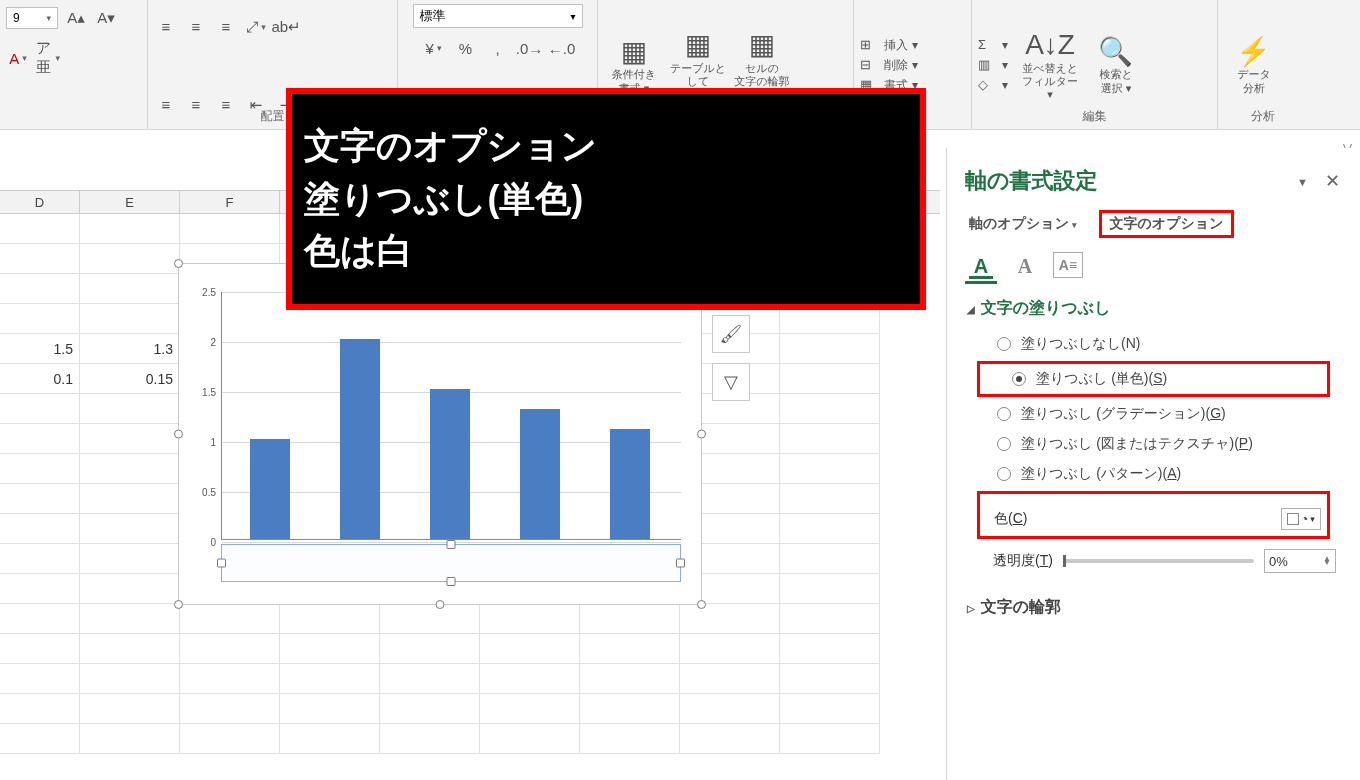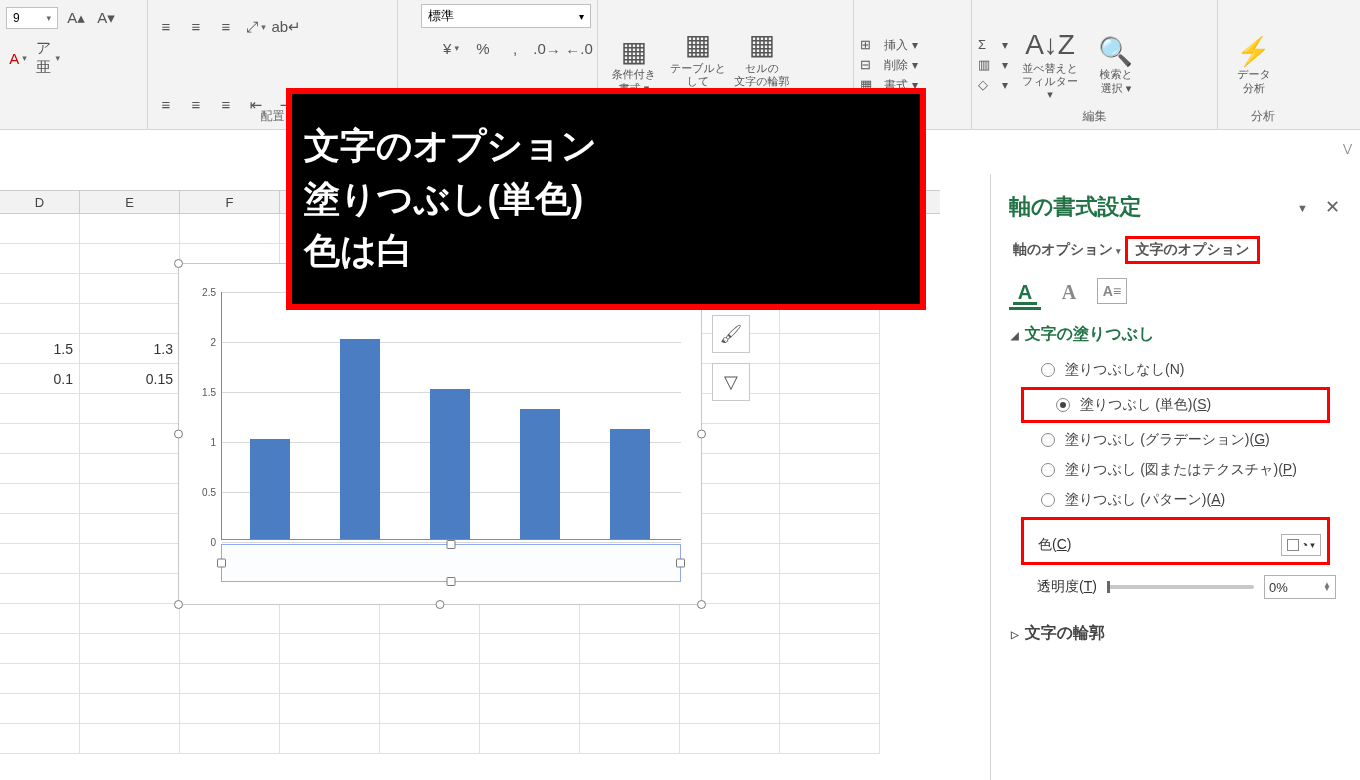--- a/index.html
+++ b/index.html
@@ -37,25 +37,25 @@
 .xaxis-sel{position:absolute;left:42px;right:20px;bottom:22px;height:38px;border:1px solid #8faaf0;background:rgba(180,200,255,.04)}
 .handle{width:9px;height:9px;border:1px solid #7a7a7a;background:#fff;position:absolute;border-radius:1px}
 .chart-tools{position:absolute;left:712px;top:150px;display:flex;flex-direction:column;gap:10px}
 .ct-btn{width:38px;height:38px;border:1px solid #c8c8c8;background:#fff;display:flex;align-items:center;justify-content:center;font-size:18px;color:#555}
 
 
 .callout{position:absolute;left:286px;top:88px;width:640px;height:222px;background:#000;border:6px solid #f00;color:#fff;padding:10px 12px;display:flex;flex-direction:column;justify-content:center;gap:4px}
 .callout div{font-size:36px;font-weight:700;line-height:1.35}
 
 
-.pane{position:absolute;right:0;top:174px;width:370px;bottom:0;border-left:1px solid #d6d6d6;background:#fff;padding:18px 18px 2px 18px;font-size:14px;color:#333}
+.pane{position:absolute;right:0;top:148px;width:414px;bottom:0;border-left:1px solid #d6d6d6;background:#fff;padding:18px 18px 2px 18px;font-size:14px;color:#333}
 .pane h2{color:#217346;font-size:22px;font-weight:600;margin-bottom:14px}
 .pane .close{position:absolute;right:20px;top:22px;font-size:18px;color:#666}
 .pane .menu{position:absolute;right:52px;top:28px;font-size:11px;color:#666}
-.tabs{display:flex;align-items:center;margin-bottom:14px}
+.tabs{display:flex;gap:18px;align-items:center;margin-bottom:14px}
 .tab{font-size:14px;font-weight:600;color:#555;padding:2px 4px}
 .tab.active{border:3px solid #f00;padding:2px 8px}
 .tabicons{display:flex;gap:12px;margin-bottom:14px}
 .tabico{width:32px;height:32px;display:flex;align-items:center;justify-content:center;font-size:20px;font-weight:700;color:#888;border-bottom:3px solid transparent;position:relative}
 .tabico.sel{color:#217346;border-bottom-color:#217346}
 .tabico .ul{position:absolute;bottom:2px;left:4px;right:4px;height:3px;background:currentColor}
 .sect-h{color:#217346;font-weight:700;margin:8px 0 10px 2px;font-size:16px}
 .sect-h::before{content:"◢";font-size:10px;margin-right:6px;color:#555}
 .sect-h.closed::before{content:"▷"}
 .radio-row{display:flex;align-items:center;gap:10px;padding:6px 4px 6px 32px;font-size:14px;color:#444}
@@ -103,21 +103,21 @@
       <span class="ico">≡</span>
       <span class="ico">≡</span>
       <span class="ico">⇤</span>
       <span class="ico">⇥</span>
       <span class="ico dd">▭</span>
     </div>
     <div class="label">配置</div>
   </div>
 
   <div class="ribbon-group" style="width:200px">
-    <div class="rg-body" style="flex-direction:column;align-items:flex-end;gap:8px">
+    <div class="rg-body" style="flex-direction:column;align-items:center;gap:8px">
       <div style="width:170px;height:24px;border:1px solid #c0c0c0;background:#fff;display:flex;align-items:center;justify-content:space-between;padding:0 6px;font-size:13px">
           <span>標準</span>
           <span style="font-size:10px">▾</span>
         </div>
       <div style="display:flex;gap:8px">
         <span class="ico dd">¥</span>
         <span class="ico">%</span>
         <span class="ico">,</span>
         <span class="ico">.0→</span>
         <span class="ico">←.0</span>

